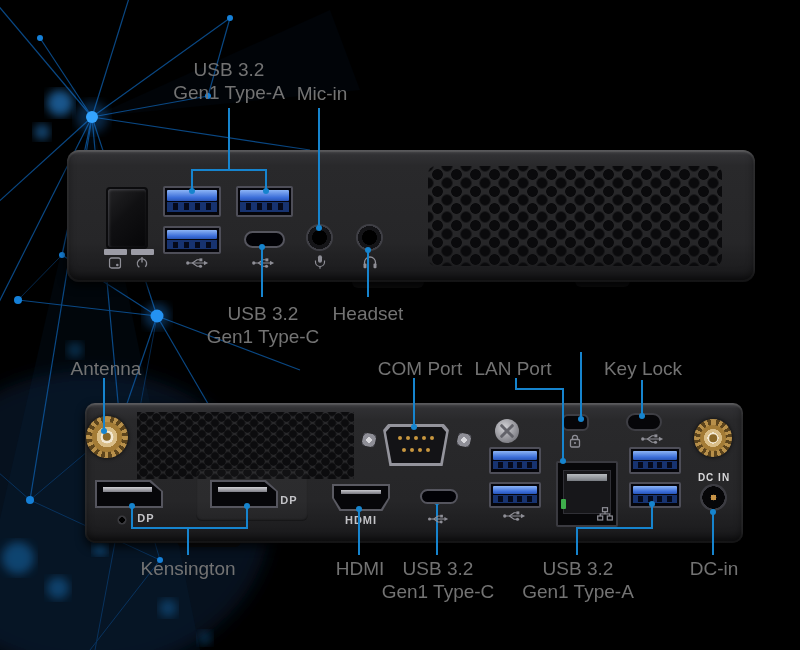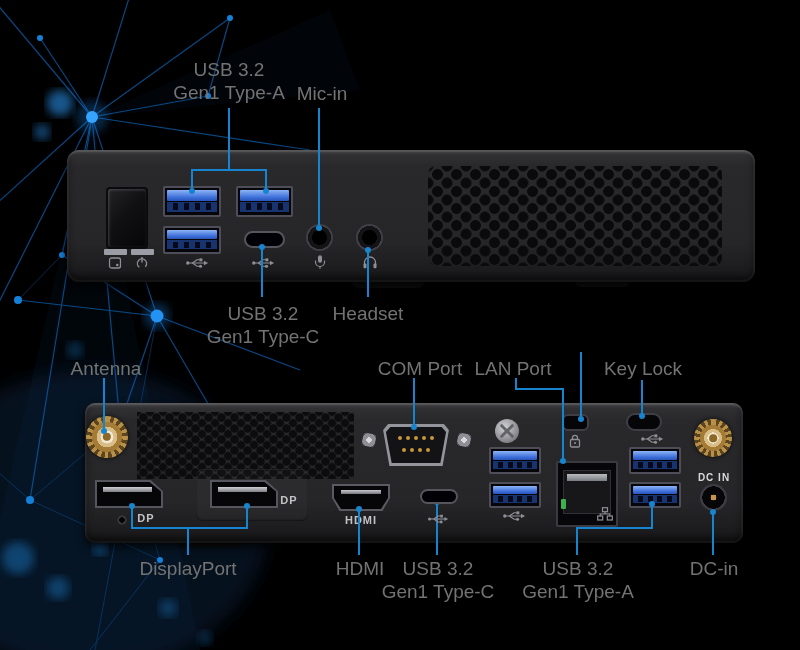--- a/index.html
+++ b/index.html
@@ -466,21 +466,21 @@
   <div class="label" style="left:322px;top:82px;">Mic-in</div>
   <div class="label" style="left:263px;top:302px;">
     <div>USB 3.2</div>
     <div>Gen1 Type-C</div>
   </div>
   <div class="label" style="left:368px;top:302px;">Headset</div>
   <div class="label" style="left:106px;top:357px;">Antenna</div>
   <div class="label" style="left:420px;top:357px;">COM Port</div>
   <div class="label" style="left:513px;top:357px;">LAN Port</div>
   <div class="label" style="left:643px;top:357px;">Key Lock</div>
-  <div class="label" style="left:188px;top:557px;">DisplayPort</div>
+  <div class="label" style="left:188px;top:557px;">Kensington</div>
   <div class="label" style="left:360px;top:557px;">HDMI</div>
   <div class="label" style="left:438px;top:557px;">
     <div>USB 3.2</div>
     <div>Gen1 Type-C</div>
   </div>
   <div class="label" style="left:578px;top:557px;">
     <div>USB 3.2</div>
     <div>Gen1 Type-A</div>
   </div>
   <div class="label" style="left:714px;top:557px;">DC-in</div>

